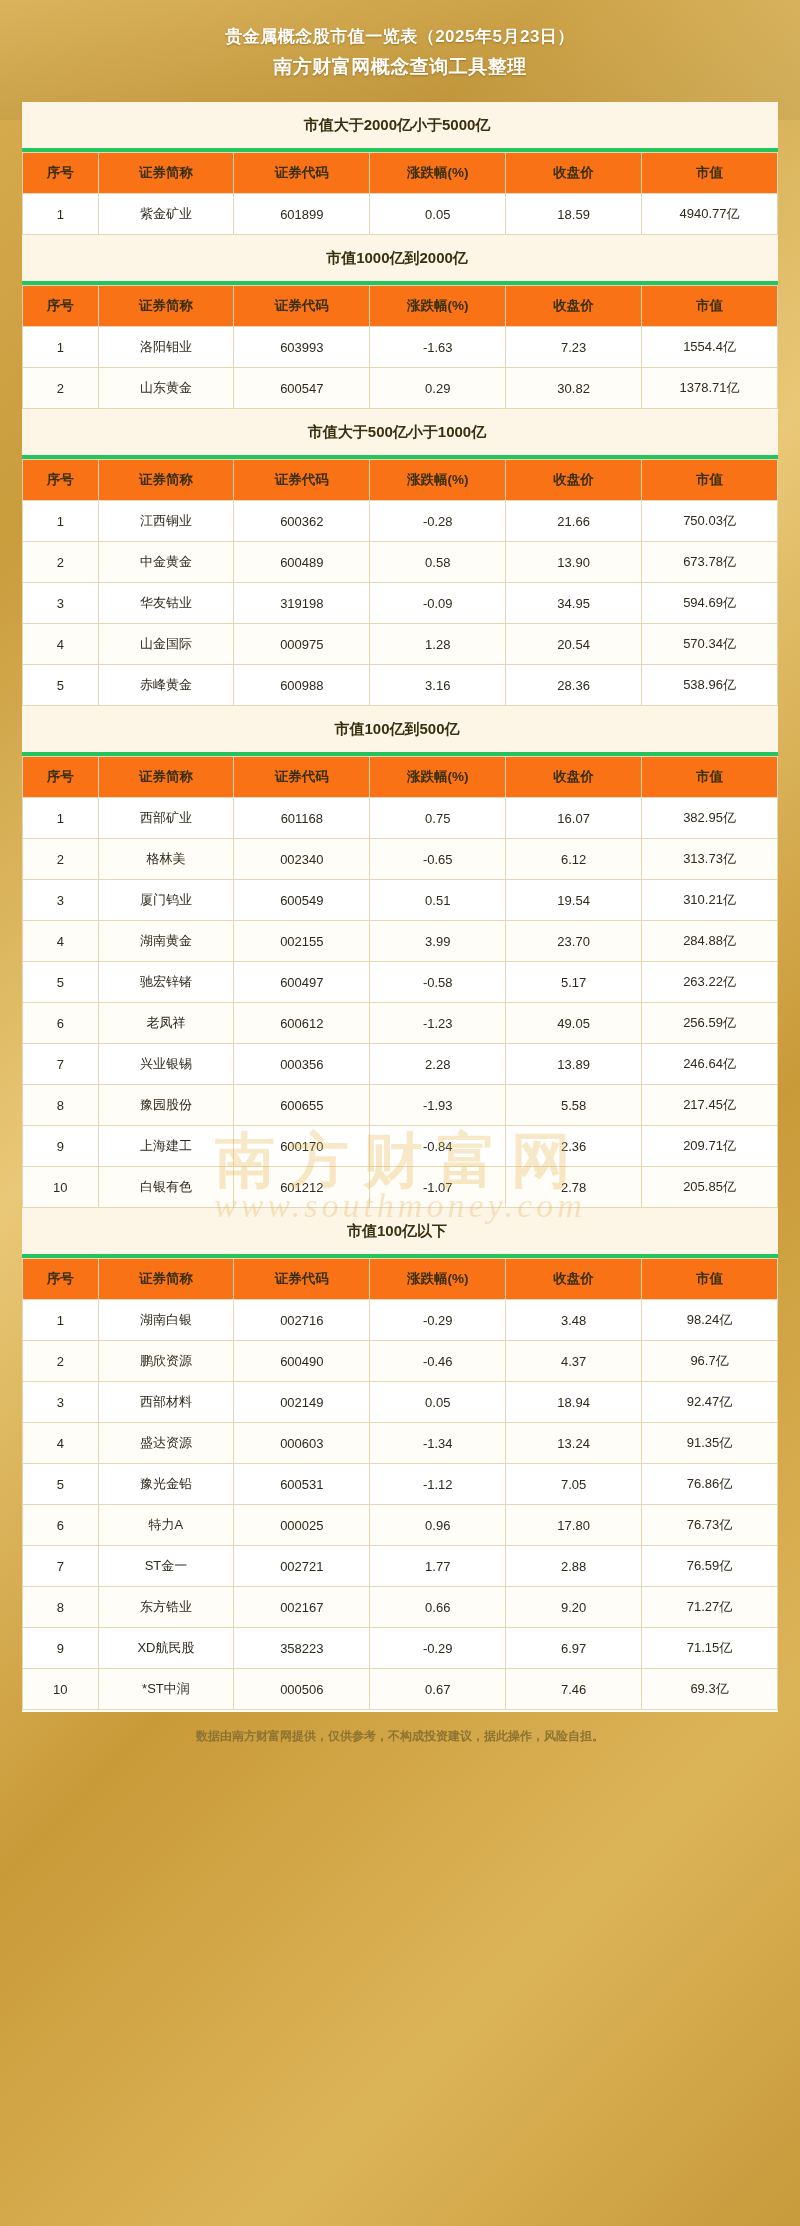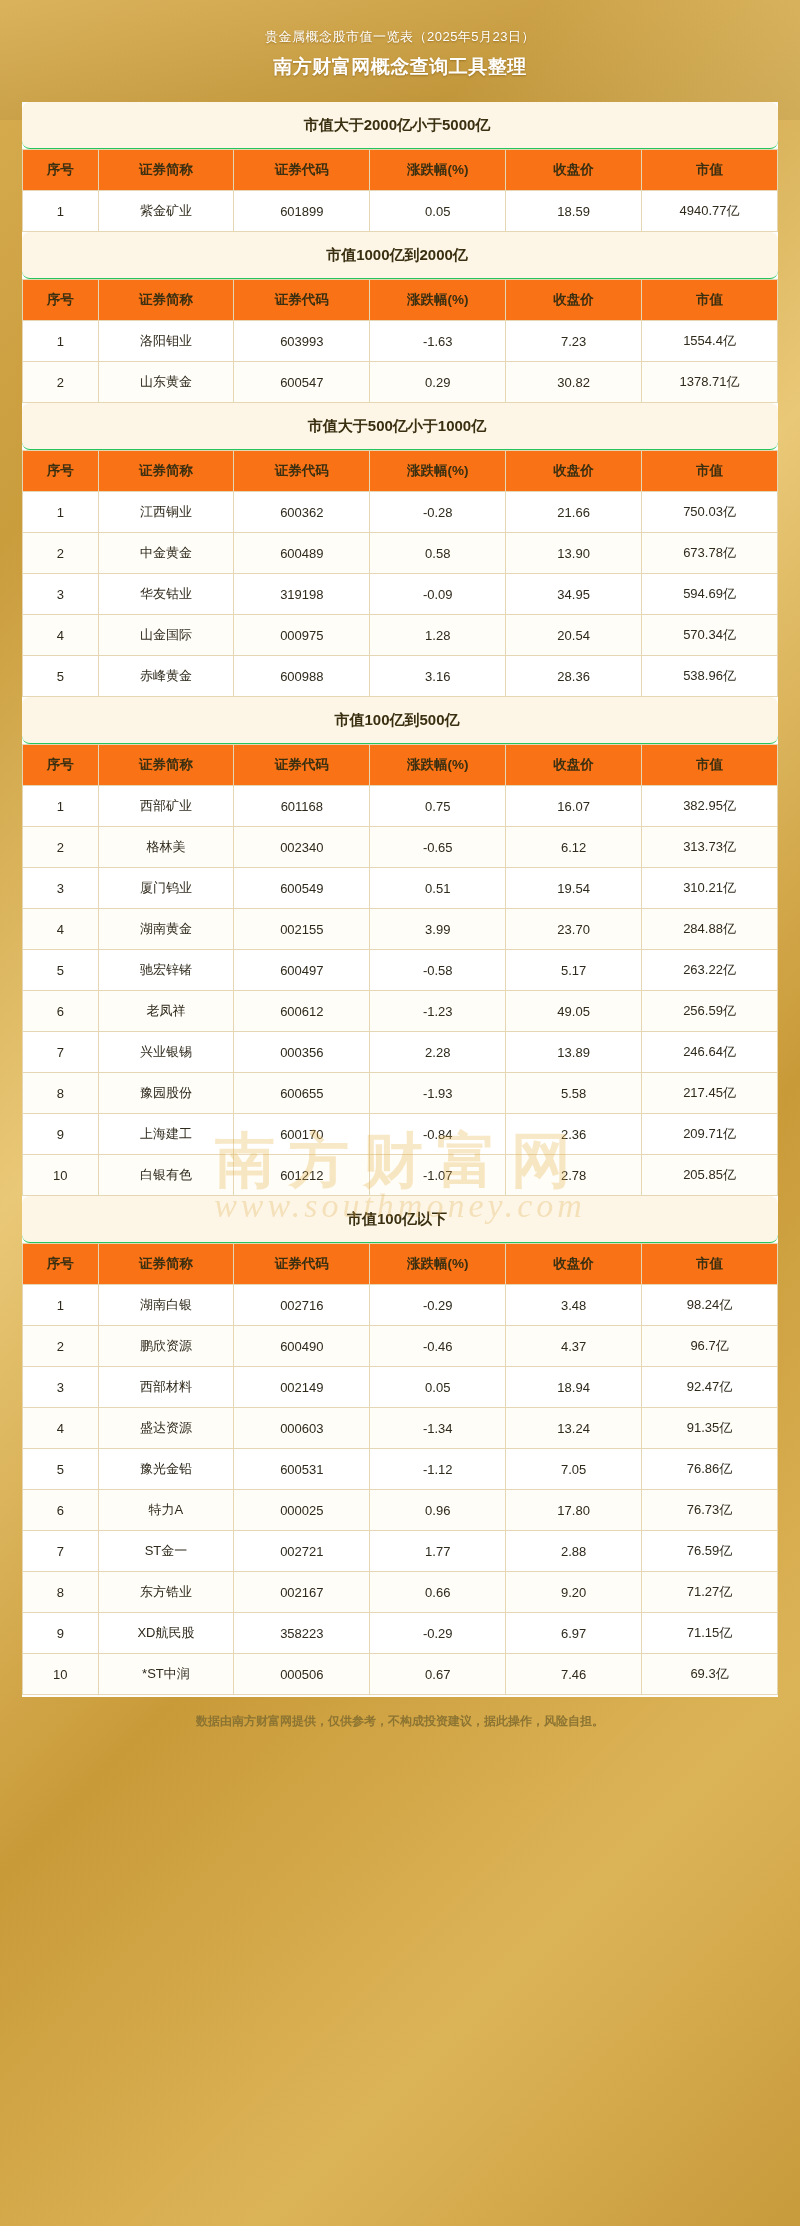--- a/index.html
+++ b/index.html
@@ -31,22 +31,22 @@
   }
   .header {
     position: relative;
     padding: 22px 30px 20px 30px;
     text-align: center;
     color: #ffffff;
     text-shadow: 0 1px 2px rgba(120,80,10,0.55);
     z-index: 3;
   }
   .header .line1 {
-    font-size: 13px;
-    font-weight: normal;
+    font-size: 17px;
+    font-weight: bold;
     letter-spacing: 0.5px;
     line-height: 30px;
   }
   .header .line2 {
     font-size: 19px;
     font-weight: bold;
     letter-spacing: 0.5px;
     line-height: 30px;
   }
   .content {
@@ -84,24 +84,23 @@
     font-family: "Liberation Serif", serif;
     font-style: italic;
   }
   .section-title {
     text-align: center;
     font-size: 15px;
     font-weight: bold;
     color: #3a2f10;
     background: #fdf6e6;
     padding: 14px 12px 13px 6px;
-    border-bottom: 1px solid #22c55e;
+    border-bottom: 4px solid #22c55e;
     position: relative;
     z-index: 6;
-    border-radius: 8px;
   }
   table {
     width: 100%;
     border-collapse: collapse;
     table-layout: fixed;
     position: relative;
     z-index: 6;
     background: transparent;
   }
   th, td {

